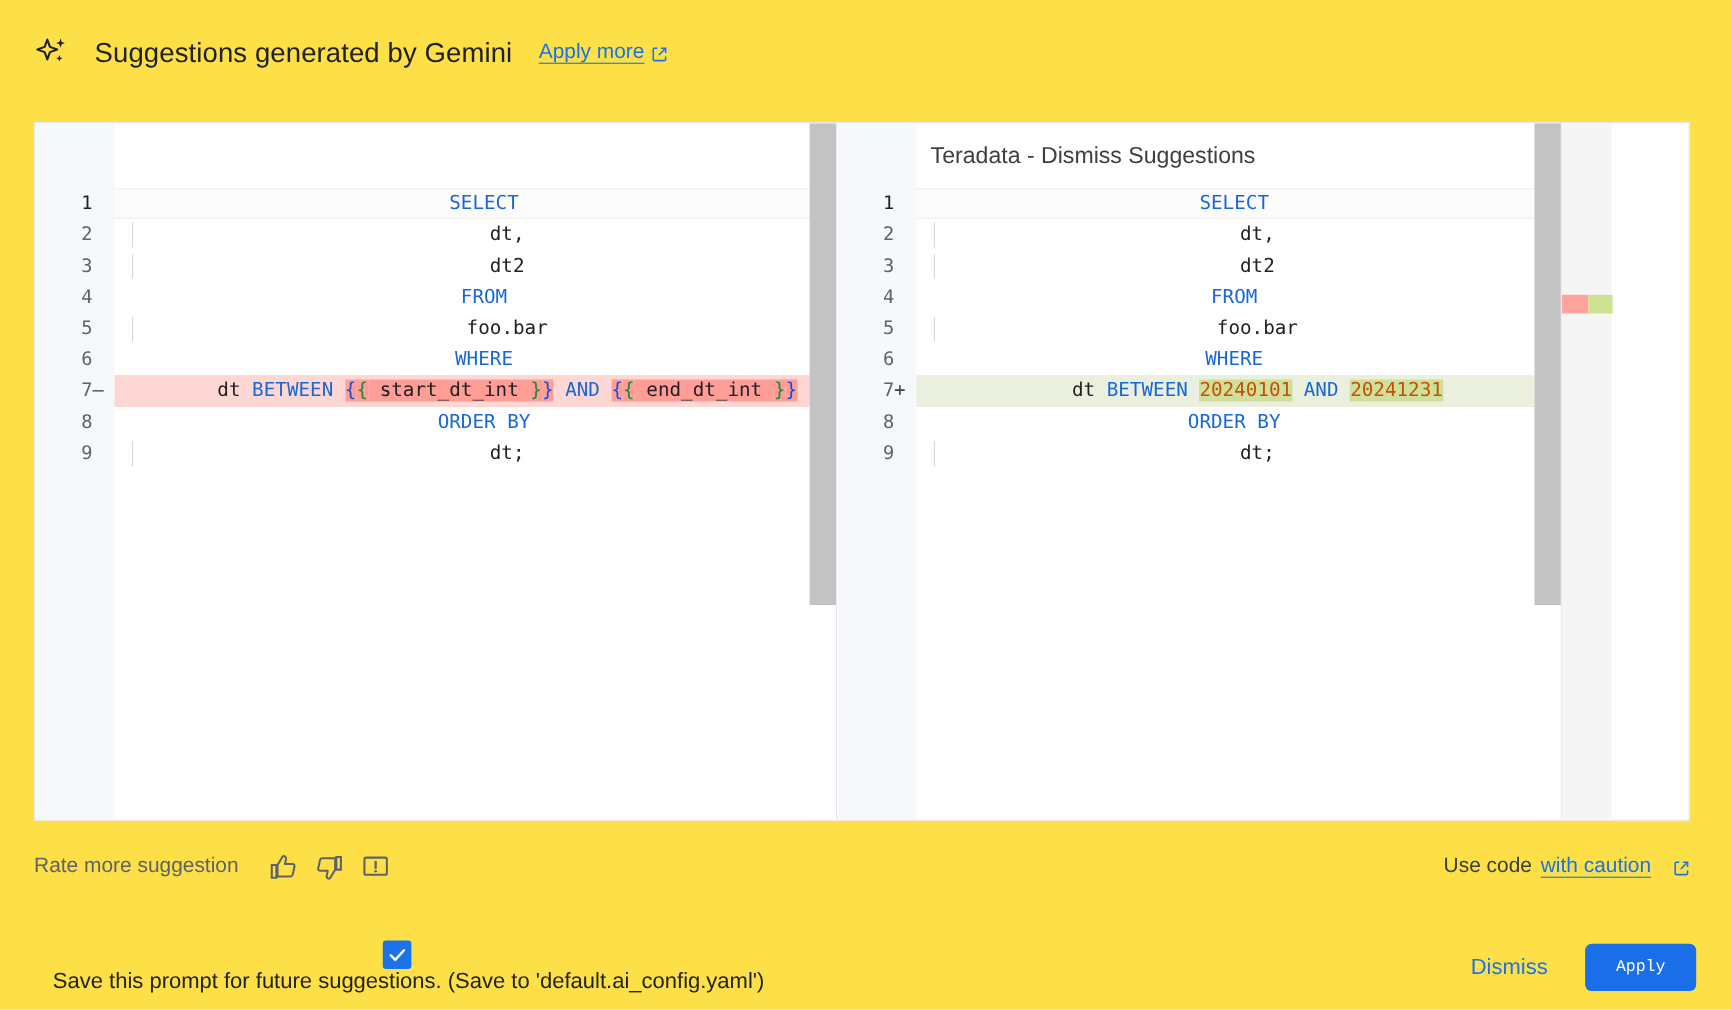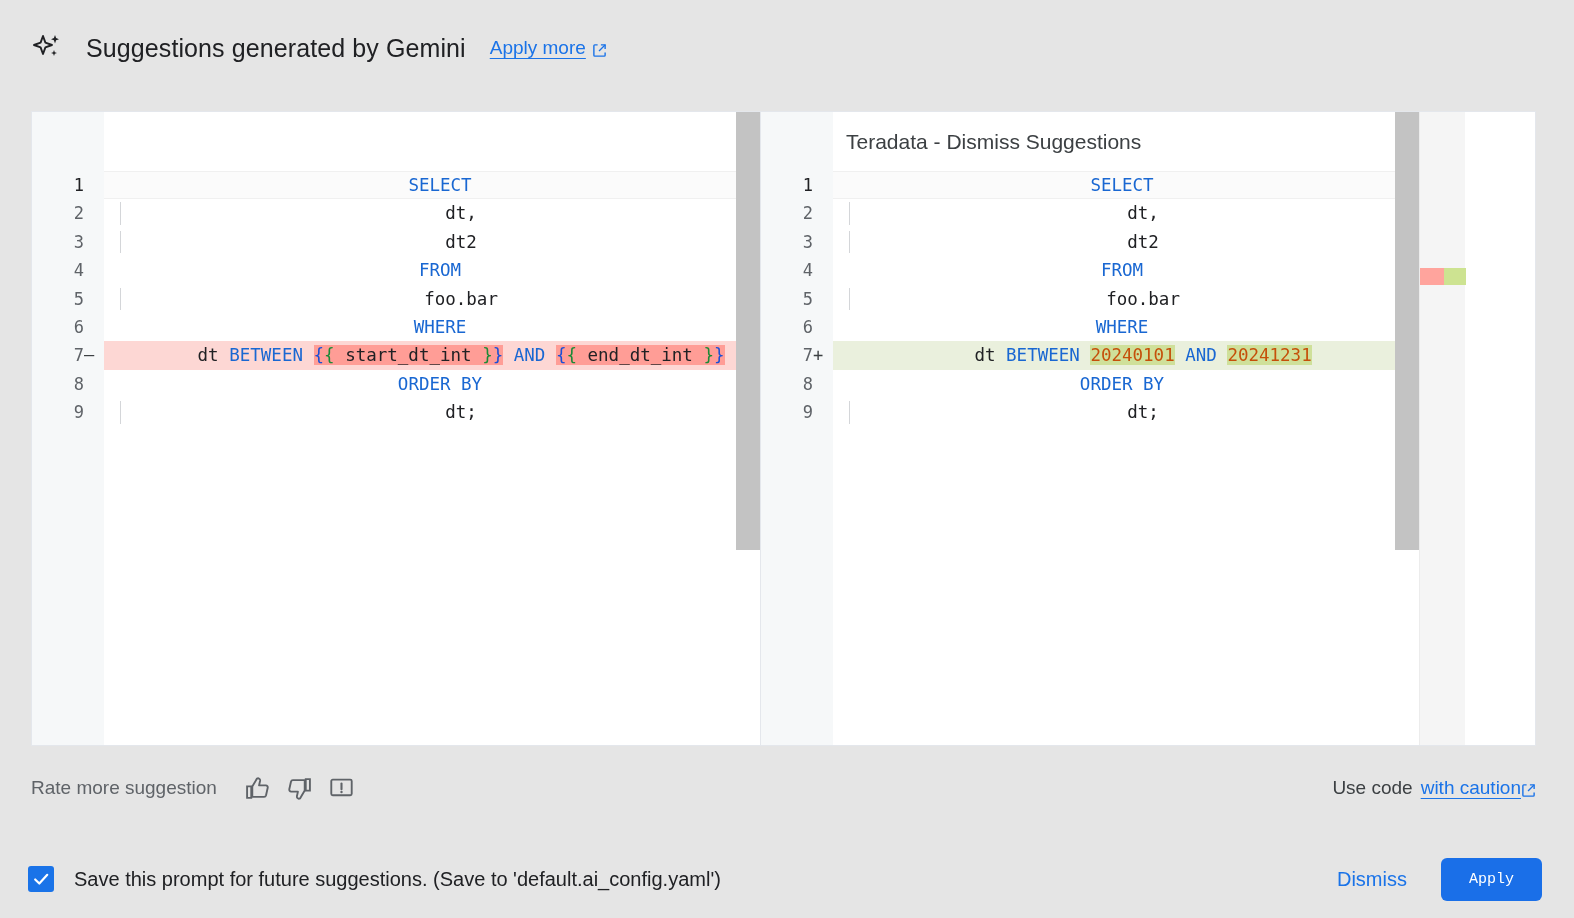--- a/index.html
+++ b/index.html
@@ -3,21 +3,21 @@
 <meta charset="utf-8">
 <style>
   * { box-sizing: border-box; }
   html, body {
     margin: 0; padding: 0;
     width: 1574px; height: 918px;
     background: #ffffff;
     font-family: "Liberation Sans", sans-serif;
     overflow: hidden;
   }
-  #root { position: relative; width: 1574px; height: 918px; background:#e5e5e5;padding-left:48px; }
+  #root { position: relative; width: 1574px; height: 918px; background:#fde047;padding-left:48px; }
 
   
   .header {
     position: absolute; left: 30px; top: 26px;
     display: flex; align-items: center; gap: 0;
     height: 44px;
   }
   .gem-icon { width: 34px; height: 34px; flex: none; margin-right: 22px; }
   .header-title {
     font-size: 25px; color: #202124; letter-spacing: 0.1px;
@@ -128,29 +128,29 @@
     width: 34px; height: 34px; margin-right: 8px;
     display: flex; align-items: center; justify-content: center;
     cursor: pointer; border-radius: 4px;
   }
   .use-code {
     margin-left: auto; font-size: 19px; color: #3c4043;
     display: flex; align-items: flex-end; gap: 8px; white-space: nowrap;
   }
   .caution-link {
     color: #1a73e8; text-decoration: underline; text-underline-offset: 4px;
-    cursor: pointer; display:inline-flex; align-items:center; gap:0;
+    cursor: pointer; display:inline-flex; align-items:center; gap:20px;
   }
 
   
   .footer {
     position: absolute; left: 0; right: 0; top: 840px; height: 78px;
     display: flex; align-items: center;
   }
-  .save-group { display: flex; align-items: center; margin-left: 28px; }
+  .save-group { display: flex; align-items: center; margin-left: 28px; flex-direction: column; }
   .checkbox {
     width: 26px; height: 26px; border-radius: 3px; background: #1a73e8;
     display: flex; align-items: center; justify-content: center;
     cursor: pointer; flex: none;
   }
   .save-label { margin-left: 20px; font-size: 20px; color: #202124; white-space: nowrap; }
   .btn-group { margin-left: auto; margin-right: 32px; display: flex; align-items: center; gap: 22px; }
   .btn-text {
     font-size: 20px; color: #1a73e8; cursor: pointer;
     padding: 10px 12px; border-radius: 4px; background: none; border: none;

